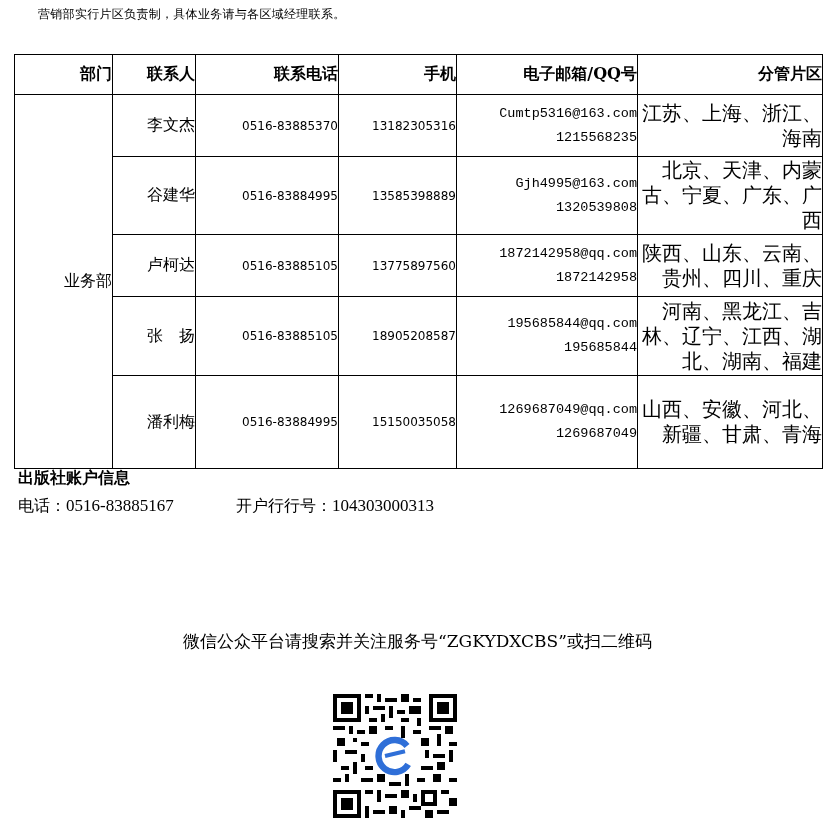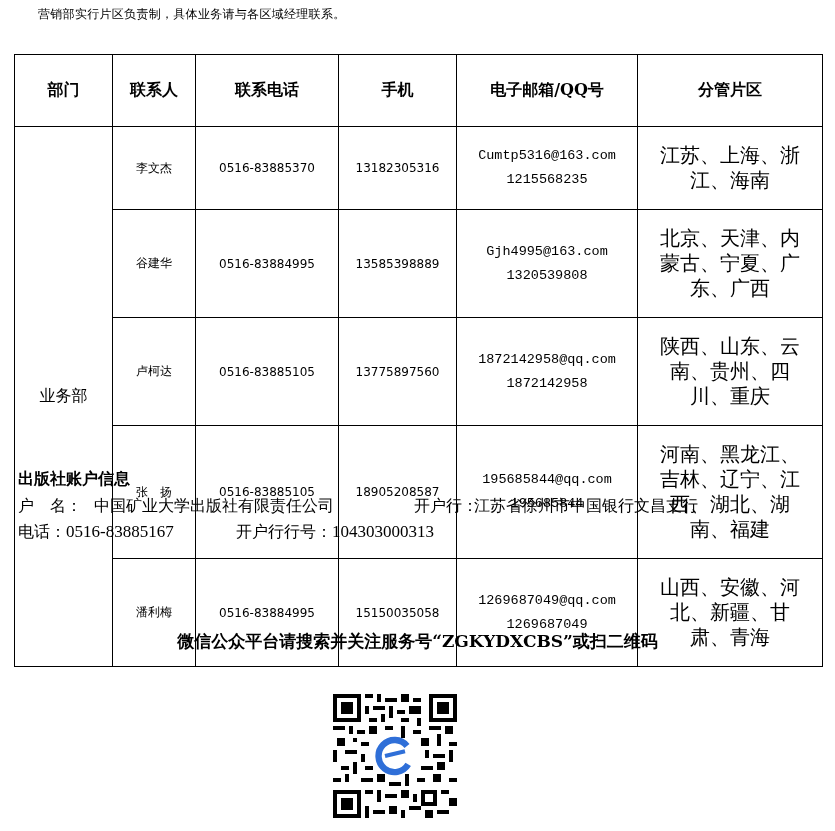--- a/index.html
+++ b/index.html
@@ -1,31 +1,31 @@
 <!DOCTYPE html>
 <html><head>
 <meta charset="utf-8">
 <style>
   html, body { margin:0; padding:0; background:#ffffff; }
   body { width:835px; height:831px; position:relative; overflow:hidden; color:#000; font-family:"DejaVu Sans", sans-serif; }
   .intro { position:absolute; left:38px; top:2px; font-size:12px; line-height:24px; letter-spacing:0.3px; white-space:nowrap; }
   table.contacts { position:absolute; left:14px; top:54px; border-collapse:collapse; table-layout:fixed; }
-  table.contacts td, table.contacts th { border:1.5px solid #000; padding:16px; text-align:center; vertical-align:middle; }
+  table.contacts td, table.contacts th { border:1.5px solid #000; padding:0; text-align:right; vertical-align:middle; }
   table.contacts th { font-family:"DejaVu Serif", serif; font-weight:bold; font-size:16px; height:39px; }
-  td.name { font-size:12px; }
+  td.name { font-size:16px; }
   td.tel, td.mobile { font-size:12px; font-family:"DejaVu Sans", sans-serif; }
   td.email { text-align:left; font-family:"Liberation Mono", monospace; font-size:13.5px; line-height:24px; padding-left:3px; }
   td.region { text-align:left; font-size:20px; line-height:25px; padding-left:2px; }
   td.dept { font-size:16px; }
   .acct { position:absolute; left:18px; top:466px; font-size:16px; line-height:26.5px; white-space:nowrap; }
-  .acct-title { font-weight:bold; font-family:Liberation Serif, serif; }
+  .acct-title { font-weight:bold; font-family:Liberation Mono, monospace; }
   .acct-row { position:relative; height:26.5px; }
   .acct-row span { position:absolute; top:0; }
   .acct-row .num { font-family:"Liberation Serif", serif; font-size:17px; }
-  .wechat { position:absolute; left:0; width:835px; top:630px; text-align:center; font-family:"DejaVu Serif", serif; font-weight:bold; font-size:17px; }
+  .wechat { position:absolute; left:0; width:835px; top:630px; text-align:center; font-family:"DejaVu Serif", serif; font-weight:normal; font-size:17px; }
   .qr { position:absolute; left:333px; top:694px; width:124px; height:124px; }
 </style>
 </head>
 <body>
 
 <div class="intro">营销部实行片区负责制，具体业务请与各区域经理联系。</div>
 
 <table class="contacts">
   <colgroup>
     <col style="width:98px">
@@ -95,26 +95,20 @@
         <div>1269687049@qq.com</div>
         <div>1269687049</div>
       </td>
       <td class="region">山西、安徽、河北、新疆、甘肃、青海</td>
     </tr>
   </tbody>
 </table>
 
 <div class="acct">
   <div class="acct-title">出版社账户信息</div>
-  <div class="acct-row">
-    <span style="left:0">户　名：</span>
-    <span style="left:76px">中国矿业大学出版社有限责任公司</span>
-    <span style="left:396px">开户行：</span>
-    <span style="left:456px">江苏省徐州市中国银行文昌支行</span>
-  </div>
   <div class="acct-row">
     <span style="left:0">电话：</span>
     <span class="num" style="left:48px">0516-83885167</span>
     <span style="left:218px">开户行行号：</span>
     <span class="num" style="left:314px">104303000313</span>
   </div>
 </div>
 
 <div class="wechat">微信公众平台请搜索并关注服务号“ZGKYDXCBS”或扫二维码</div>
 

